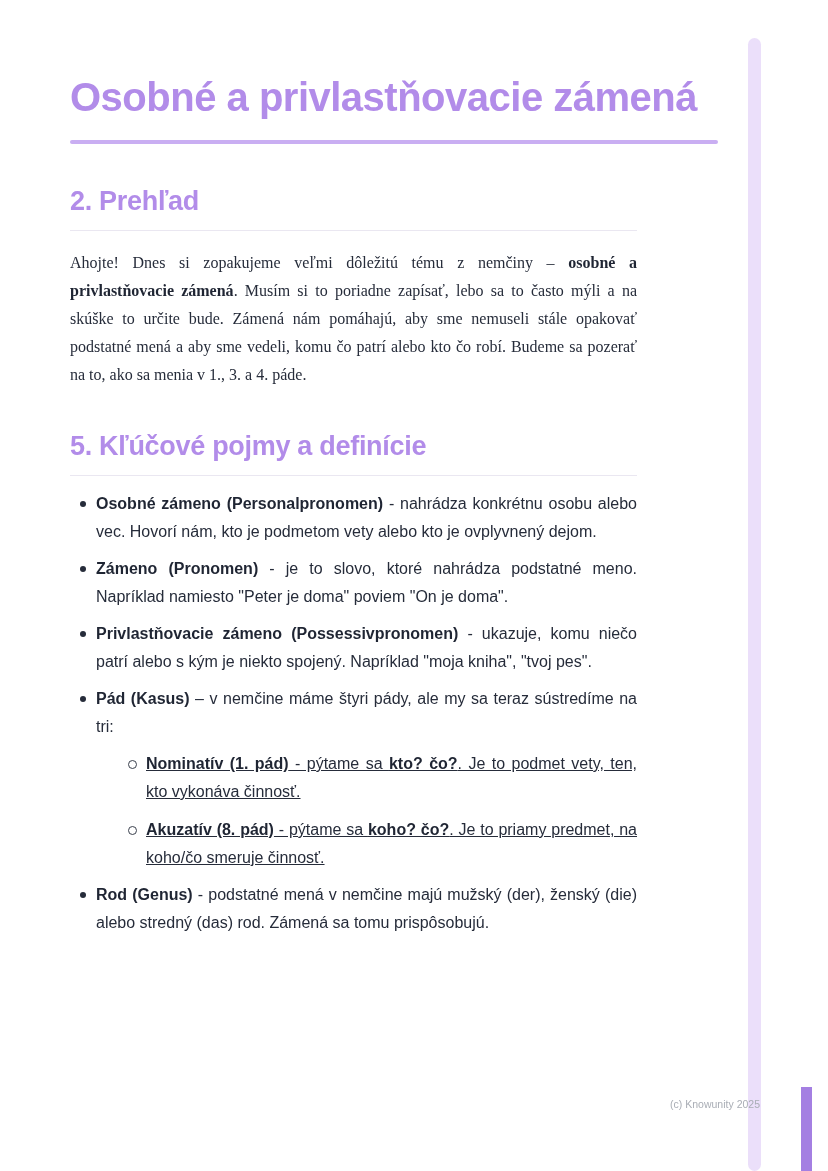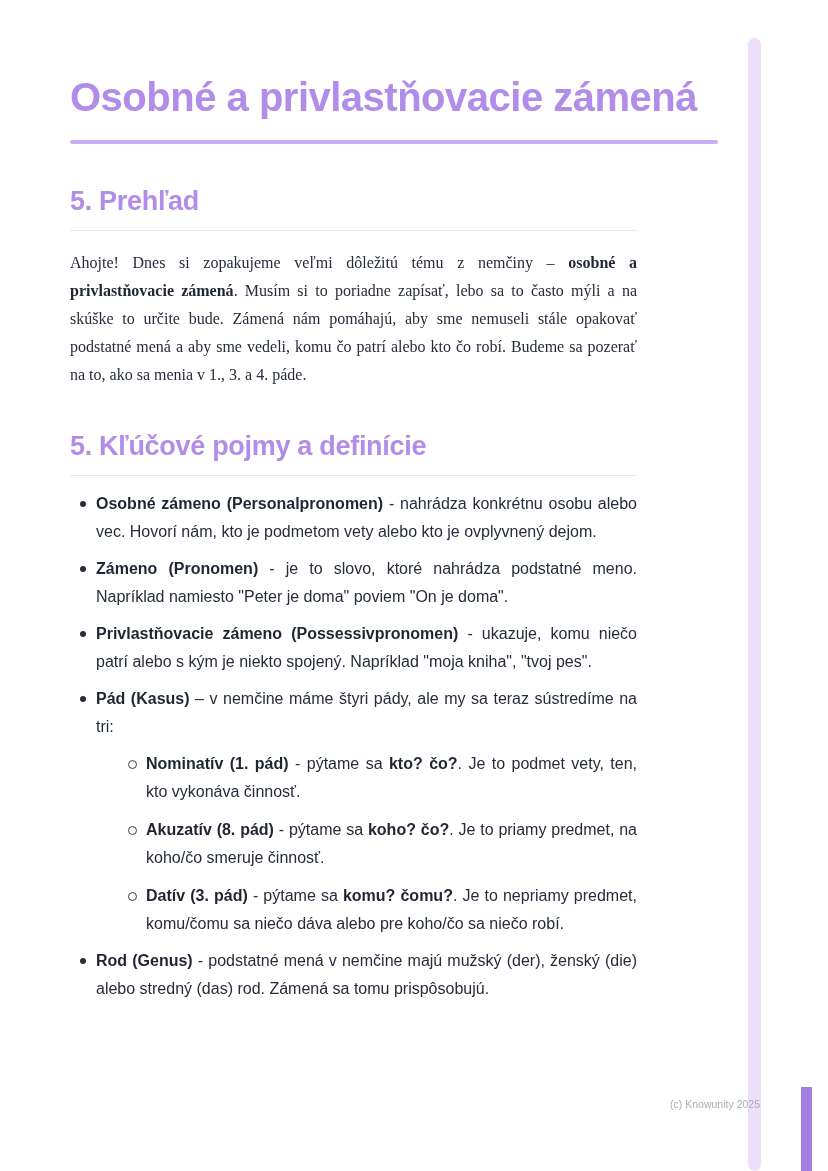--- a/index.html
+++ b/index.html
@@ -90,20 +90,21 @@
     width: 6px;
     height: 6px;
     border-radius: 50%;
     background: #262c3a;
   }
 
   .sub-list {
     margin: 9px 0 4px 0;
     padding: 0 0 0 24px;
     list-style: none;
+    text-decoration: underline;
   }
   .sub-item {
     position: relative;
     padding-left: 26px;
     margin-bottom: 10px;
   }
   .sub-item:last-child { margin-bottom: 2px; }
   .sub-item::before {
     content: "";
     position: absolute;
@@ -153,36 +154,35 @@
 
   <div class="scrollbar-track"></div>
   <div class="corner-accent"></div>
 
   <main class="content">
 
     <h1 class="doc-title">Osobné a privlastňovacie zámená</h1>
     <div class="title-rule"></div>
 
     <section>
-      <h2 class="section-heading">5. Prehľad</h2>
+      <h2 class="section-heading">2. Prehľad</h2>
       <div class="section-divider"></div>
       <p class="body-paragraph">Ahojte! Dnes si zopakujeme veľmi dôležitú tému z nemčiny – <strong>osobné a privlastňovacie zámená</strong>. Musím si to poriadne zapísať, lebo sa to často mýli a na skúške to určite bude. Zámená nám pomáhajú, aby sme nemuseli stále opakovať podstatné mená a aby sme vedeli, komu čo patrí alebo kto čo robí. Budeme sa pozerať na to, ako sa menia v 1., 3. a 4. páde.</p>
     </section>
 
     <section>
       <h2 class="section-heading">5. Kľúčové pojmy a definície</h2>
       <div class="section-divider"></div>
       <ul class="bullet-list">
           <li class="bullet-item"><strong>Osobné zámeno (Personalpronomen)</strong> - nahrádza konkrétnu osobu alebo vec. Hovorí nám, kto je podmetom vety alebo kto je ovplyvnený dejom.</li>
           <li class="bullet-item"><strong>Zámeno (Pronomen)</strong> - je to slovo, ktoré nahrádza podstatné meno. Napríklad namiesto "Peter je doma" poviem "On je doma".</li>
           <li class="bullet-item"><strong>Privlastňovacie zámeno (Possessivpronomen)</strong> - ukazuje, komu niečo patrí alebo s kým je niekto spojený. Napríklad "moja kniha", "tvoj pes".</li>
           <li class="bullet-item"><strong>Pád (Kasus)</strong> – v nemčine máme štyri pády, ale my sa teraz sústredíme na tri:<ul class="sub-list">
               <li class="sub-item"><strong>Nominatív (1. pád)</strong> - pýtame sa <strong>kto? čo?</strong>. Je to podmet vety, ten, kto vykonáva činnosť.</li>
               <li class="sub-item"><strong>Akuzatív (8. pád)</strong> - pýtame sa <strong>koho? čo?</strong>. Je to priamy predmet, na koho/čo smeruje činnosť.</li>
-              <li class="sub-item"><strong>Datív (3. pád)</strong> - pýtame sa <strong>komu? čomu?</strong>. Je to nepriamy predmet, komu/čomu sa niečo dáva alebo pre koho/čo sa niečo robí.</li>
             </ul></li>
           <li class="bullet-item"><strong>Rod (Genus)</strong> - podstatné mená v nemčine majú mužský (der), ženský (die) alebo stredný (das) rod. Zámená sa tomu prispôsobujú.</li>
         </ul>
     </section>
 
   </main>
 
   <div class="footer-credit">(c) Knowunity 2025</div>
 
 </div>

